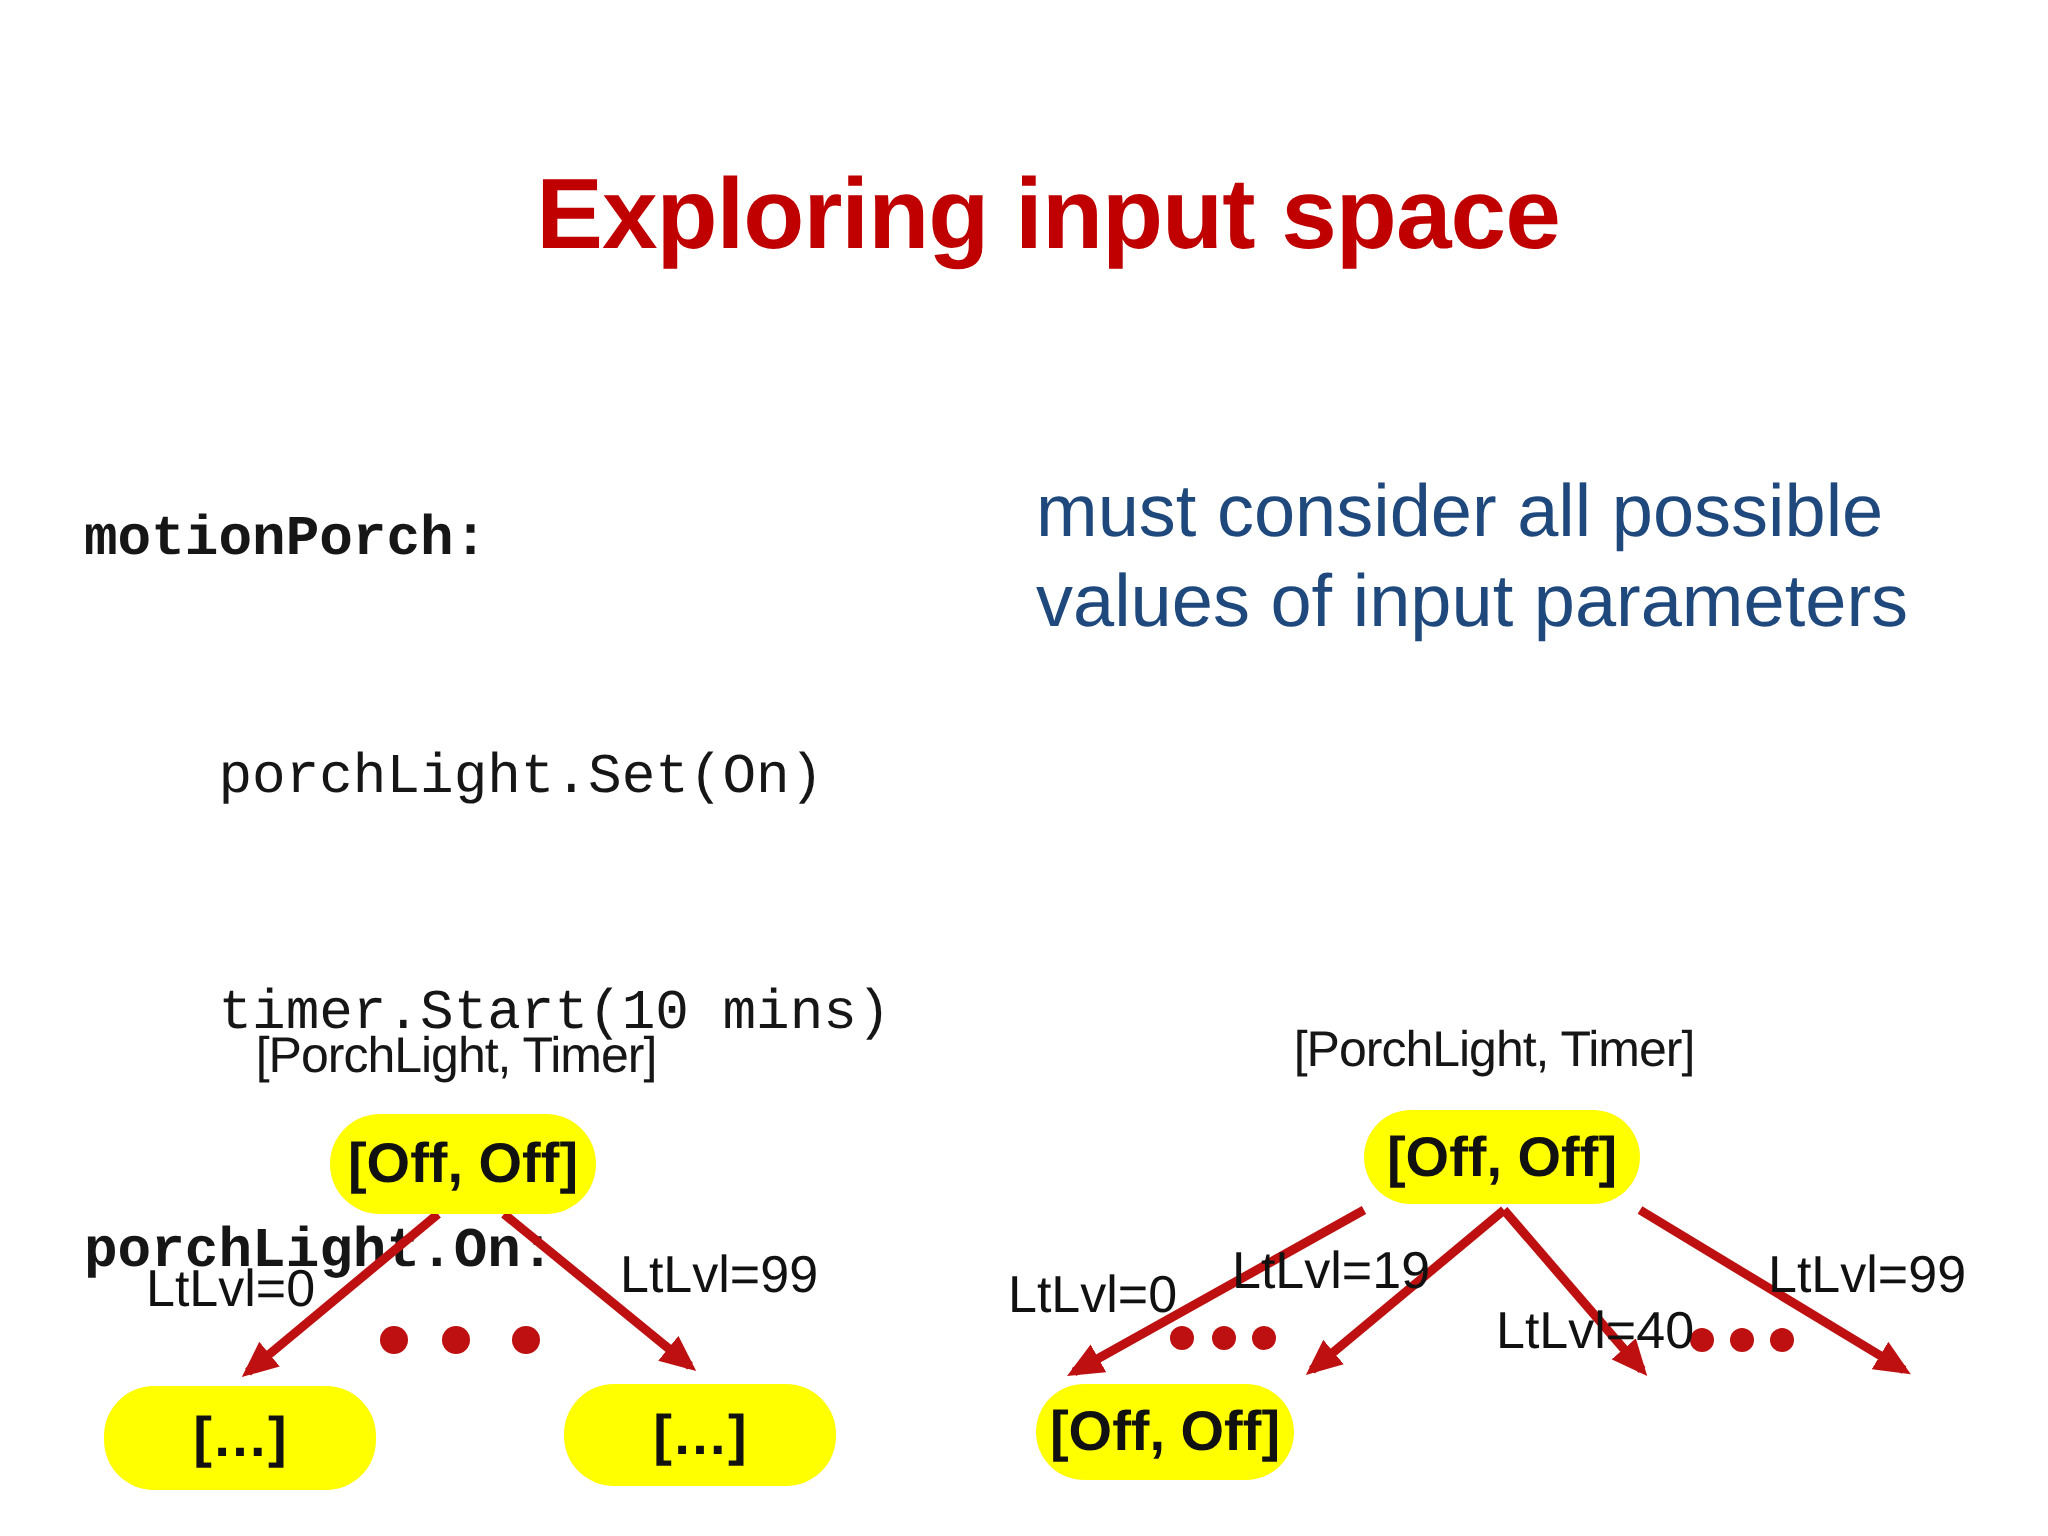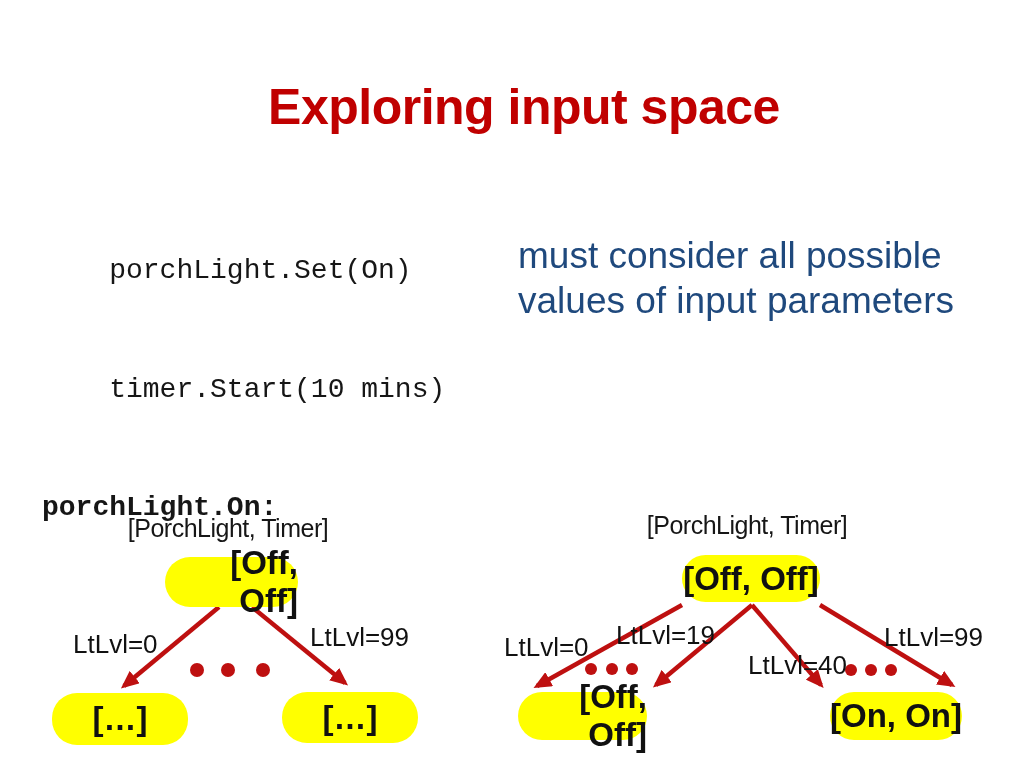--- a/index.html
+++ b/index.html
@@ -38,21 +38,21 @@
   .tree-header{
     position:absolute;width:280px;text-align:center;
     font-size:25px;letter-spacing:-0.5px;color:#161616;
   }
   #tree-left-header{left:88px;top:514px;}
   #tree-right-header{left:607px;top:511px;}
 
   .node{
     position:absolute;background:var(--node_yellow);
     border-radius:25px;display:flex;align-items:center;justify-content:center;
-    font-size:33px;font-weight:600;color:var(--text_black);text-align:right;
+    font-size:28px;font-weight:600;color:var(--text_black);
   }
   #node-l-root{left:165px;top:557px;width:133px;height:50px;}
   #node-l-c0{left:52px;top:693px;width:136px;height:52px;}
   #node-l-c1{left:282px;top:692px;width:136px;height:51px;}
   #node-r-root{left:682px;top:555px;width:138px;height:47px;}
   #node-r-c0{left:518px;top:692px;width:129px;height:48px;}
   #node-r-c1{left:830px;top:692px;width:132px;height:48px;}
 
   .edge-label{
     position:absolute;font-size:26px;line-height:30px;color:var(--text_black);
@@ -70,20 +70,21 @@
   .dot{fill:var(--arrow_red);}
 </style>
 </head>
 <body>
 
 <div class="slide">
 
   <h1 class="title">Exploring input space</h1>
 
   <div class="code">
+    <div class="code-line bold">motionPorch:</div>
     <div class="code-line">    porchLight.Set(On)</div>
     <div class="code-line">    timer.Start(10 mins)</div>
     <div class="code-line bold">porchLight.On:</div>
     
     
     
   </div>
 
   <div class="note">
     <div>must consider all possible</div>
@@ -121,19 +122,18 @@
   <div id="tree-left-header" class="tree-header">[PorchLight, Timer]</div>
   <div id="node-l-root" class="node">[Off, Off]</div>
   <div id="node-l-c0" class="node">[…]</div>
   <div id="node-l-c1" class="node">[…]</div>
   <div id="el-l-0" class="edge-label">LtLvl=0</div>
   <div id="el-l-1" class="edge-label">LtLvl=99</div>
 
   <div id="tree-right-header" class="tree-header">[PorchLight, Timer]</div>
   <div id="node-r-root" class="node">[Off, Off]</div>
   <div id="node-r-c0" class="node">[Off, Off]</div>
-  <div id="node-r-c1" class="node">[On, On]</div>
   <div id="el-r-0" class="edge-label">LtLvl=0</div>
   <div id="el-r-1" class="edge-label">LtLvl=19</div>
   <div id="el-r-2" class="edge-label">LtLvl=40</div>
   <div id="el-r-3" class="edge-label">LtLvl=99</div>
 
 </div>
 
 </body></html>

